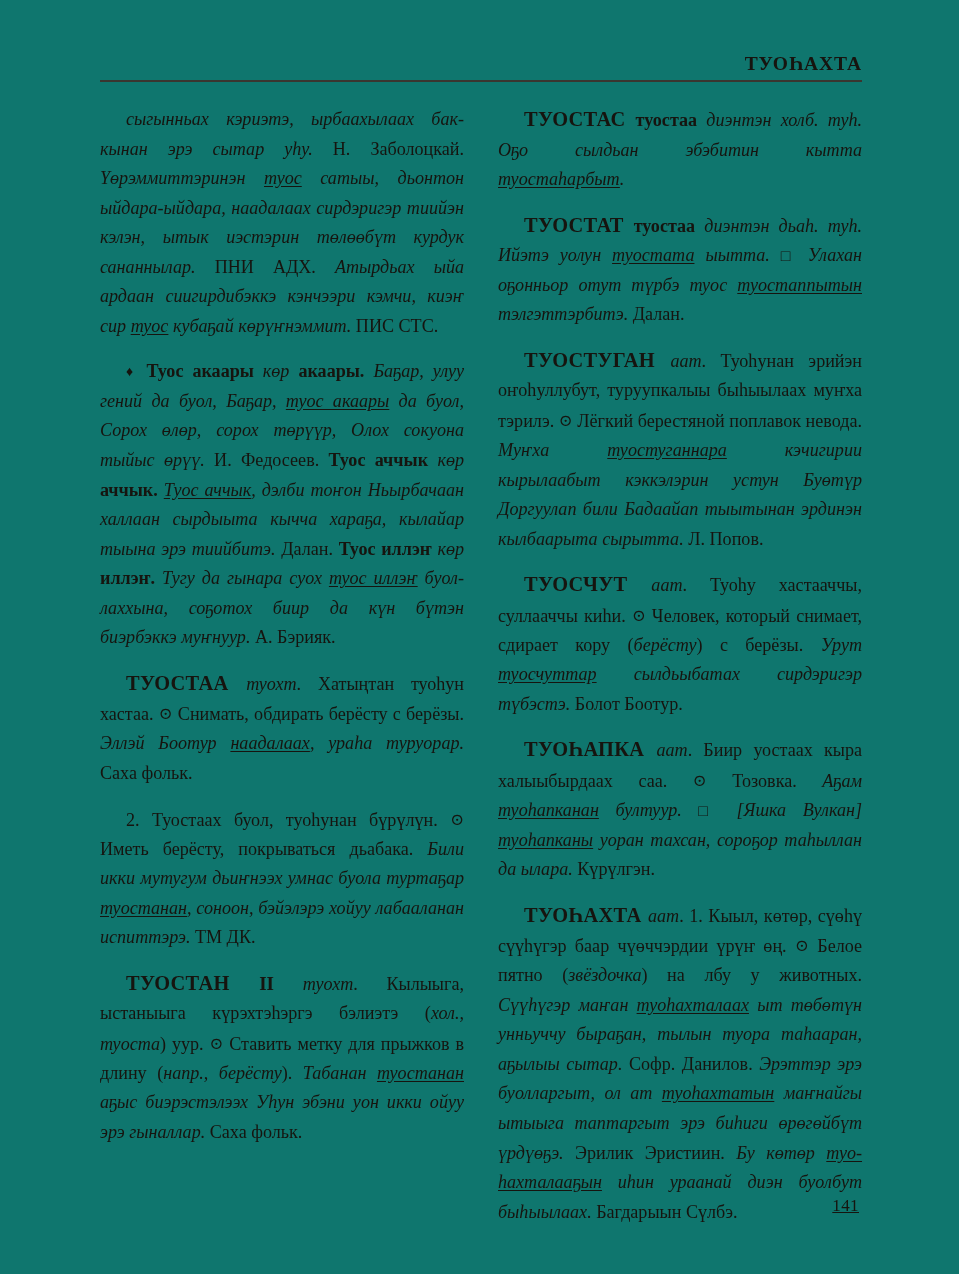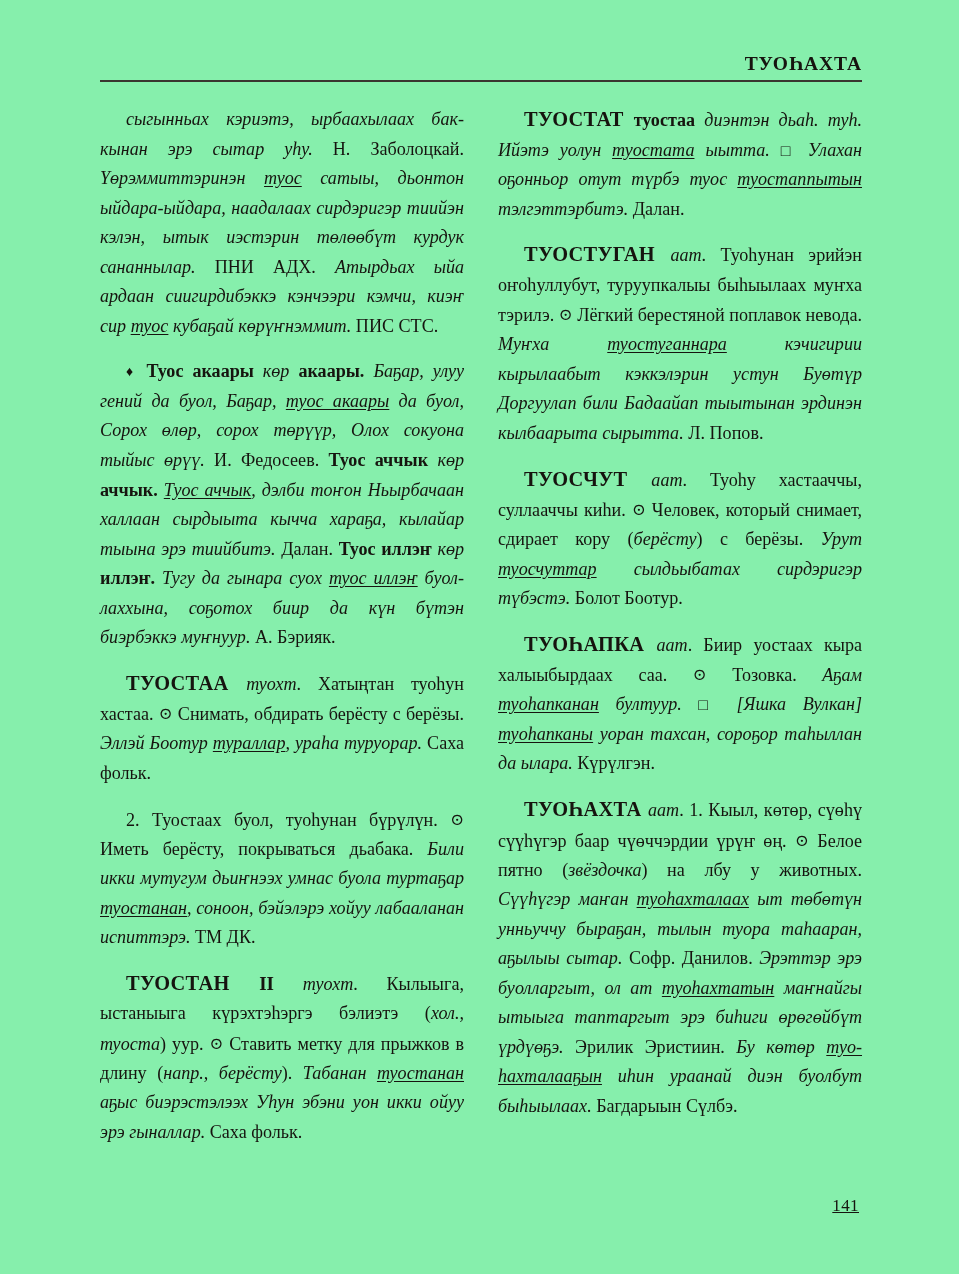--- a/index.html
+++ b/index.html
@@ -4,21 +4,21 @@
 <style>
   html, body {
     margin: 0;
     padding: 0;
     background: #ffffff;
   }
   .page {
     position: relative;
     width: 959px;
     height: 1274px;
-    background: #86efac;
+    background: #0f766e;
     box-sizing: border-box;
     font-family: "Liberation Serif", "DejaVu Serif", serif;
     color: #16140f;
     overflow: hidden;
   }
 
   
   .runhead {
     position: absolute;
     left: 100px;
@@ -125,25 +125,26 @@
 
   <div class="runhead">
     <div class="runhead-title">ТУОҺАХТА</div>
     <div class="runhead-rule"></div>
   </div>
 
   <div class="columns">
     <div class="col" id="col-left">
         <p class="indent"><span class="i">сыгынньах кэриэтэ, ырбаахылаах бак­кынан эрэ сытар уһу.</span><span> Н. Заболоцкай. </span><span class="i">Үөрэммиттэринэн </span><span class="u">туос</span><span class="i"> сатыы, дьон­тон ыйдара-ыйдара, наадалаах сирдэри­гэр тиийэн кэлэн, ытык иэстэрин төлөөбүт курдук сананнылар.</span><span> ПНИ АДХ. </span><span class="i">Атырдьах ыйа ардаан сиигирди­бэккэ кэнчээри кэмчи, киэҥ сир </span><span class="u">туос</span><span class="i"> кубаҕай көрүҥнэммит.</span><span> ПИС СТС.</span></p>
         <p class="indent"><span class="marker-d">♦</span><span>  </span><span class="b">Туос акаары </span><span class="i">көр </span><span class="b">акаары. </span><span class="i">Баҕар, улуу гений да буол, Баҕар, </span><span class="u">туос акаары</span><span class="i"> да буол, Сорох өлөр, сорох төрүүр, Олох сокуона тыйыс өрүү.</span><span> И. Федосеев. </span><span class="b">Туос аччык </span><span class="i">көр </span><span class="b">аччык. </span><span class="u">Туос аччык</span><span class="i">, дэлби тоҥон Ньырбачаан халлаан сырдыыта кычча хараҕа, кылайар тыына эрэ тиийби­тэ.</span><span> Далан. </span><span class="b">Туос иллэҥ </span><span class="i">көр </span><span class="b">иллэҥ. </span><span class="i">Тугу да гынара суох </span><span class="u">туос иллэҥ</span><span class="i"> буол­лаххына, соҕотох биир да күн бүтэн биэрбэккэ муҥнуур.</span><span> А. Бэрияк.</span></p>
-        <p class="indent"><span class="hw">ТУОСТАА </span><span class="i">туохт</span><span>. Хатыңтан туоһун хастаа. </span><span class="marker-c">⊙</span><span> Снимать, обдирать берёсту с берёзы. </span><span class="i">Эллэй Боотур </span><span class="u">тураллар</span><span class="i">, ураһа туруорар.</span><span> Саха фольк.</span></p>
+        <p class="indent"><span class="hw">ТУОСТАА </span><span class="i">туохт</span><span>. Хатыңтан туоһун хастаа. </span><span class="marker-c">⊙</span><span> Снимать, обдирать берёсту с берёзы. </span><span class="i">Эллэй Боотур </span><span class="u">наадалаах</span><span class="i">, ураһа туруорар.</span><span> Саха фольк.</span></p>
         <p class="indent"><span>2. Туостаах буол, туоһунан бүрүлүн. </span><span class="marker-c">⊙</span><span> Иметь берёсту, покрываться дьабака. </span><span class="i">Били икки мутугум дьиҥнээх умнас буола туртаҕар </span><span class="u">туостанан</span><span class="i">, соноон, бэ­йэлэрэ хойуу лабааланан испиттэрэ.</span><span> ТМ ДК.</span></p>
         <p class="indent"><span class="hw">ТУОСТАН </span><span class="rom">II </span><span class="i">туохт</span><span>. Кылыыга, ыстаныыга күрэхтэһэргэ бэлиэтэ (</span><span class="i">хол., туоста</span><span>) уур. </span><span class="marker-c">⊙</span><span> Ставить метку для прыжков в длину (</span><span class="i">напр., берёсту</span><span>). </span><span class="i">Та­банан </span><span class="u">туостанан</span><span class="i"> аҕыс биэрэстэлээх Уһун эбэни уон икки ойуу эрэ гынал­лар.</span><span> Саха фольк.</span></p>
       </div>
     <div class="col" id="col-right">
+        <p class="indent"><span class="hw">ТУОСТАС </span><span class="b">туостаа </span><span class="i">диэнтэн холб. туһ. Оҕо сылдьан эбэбитин кытта </span><span class="u">туостаһарбыт</span><span class="i">.</span></p>
         <p class="indent"><span class="hw">ТУОСТАТ </span><span class="b">туостаа </span><span class="i">диэнтэн дьаһ. туһ. Ийэтэ уолун </span><span class="u">туостата</span><span class="i"> ыытта. </span><span class="marker-s">□</span><span class="i"> Улахан оҕонньор отут түрбэ туос </span><span class="u">туостаппытын</span><span class="i"> тэлгэттэрбитэ.</span><span> Далан.</span></p>
         <p class="indent"><span class="hw">ТУОСТУГАН </span><span class="i">аат</span><span>. Туоһунан эрийэн оҥоһуллубут, туруупкалыы быһыылаах муҥха тэрилэ. </span><span class="marker-c">⊙</span><span> Лёгкий берестяной поплавок невода. </span><span class="i">Муҥха </span><span class="u">туостуганнара</span><span class="i"> кэчигирии кырылаабыт кэккэлэрин ус­тун Буөтүр Доргуулап били Бадаайап тыытынан эрдинэн кылбаарыта сы­рытта.</span><span> Л. Попов.</span></p>
         <p class="indent"><span class="hw">ТУОСЧУТ </span><span class="i">аат</span><span>. Туоһу хастааччы, суллааччы киһи. </span><span class="marker-c">⊙</span><span> Человек, который снимает, сдирает кору (</span><span class="i">берёсту</span><span>) с берё­зы. </span><span class="i">Урут </span><span class="u">туосчуттар</span><span class="i"> сылдьыбатах сирдэригэр түбэстэ.</span><span> Болот Боотур.</span></p>
         <p class="indent"><span class="hw">ТУОҺАПКА </span><span class="i">аат</span><span>. Биир уостаах кы­ра халыыбырдаах саа. </span><span class="marker-c">⊙</span><span> Тозовка. </span><span class="i">Аҕам </span><span class="u">туоһапканан</span><span class="i"> бултуур. </span><span class="marker-s">□</span><span class="i"> [Яшка Вул­кан] </span><span class="u">туоһапканы</span><span class="i"> уоран тахсан, сороҕор таһыллан да ылара.</span><span> Күрүлгэн.</span></p>
         <p class="indent"><span class="hw">ТУОҺАХТА </span><span class="i">аат</span><span>. 1. Кыыл, көтөр, сүөһү сүүһүгэр баар чүөччэрдии үрүҥ өң. </span><span class="marker-c">⊙</span><span> Белое пятно (</span><span class="i">звёздочка</span><span>) на лбу у жи­вотных. </span><span class="i">Сүүһүгэр маҥан </span><span class="u">туоһахталаах</span><span class="i"> ыт төбөтүн унньуччу быраҕан, тылын туора таһааран, аҕылыы сытар.</span><span> Софр. Данилов. </span><span class="i">Эрэттэр эрэ буолларгыт, ол ат </span><span class="u">туоһахтатын</span><span class="i"> маҥнайгы ытыыга таптаргыт эрэ биһиги өрөгөйбүт үр­дүөҕэ.</span><span> Эрилик Эристиин. </span><span class="i">Бу көтөр </span><span class="u">туо­һахталааҕын</span><span class="i"> иһин ураанай диэн буол­бут быһыылаах.</span><span> Багдарыын Сүлбэ.</span></p>
       </div>
   </div>
 
   <div class="folio">141</div>
 

